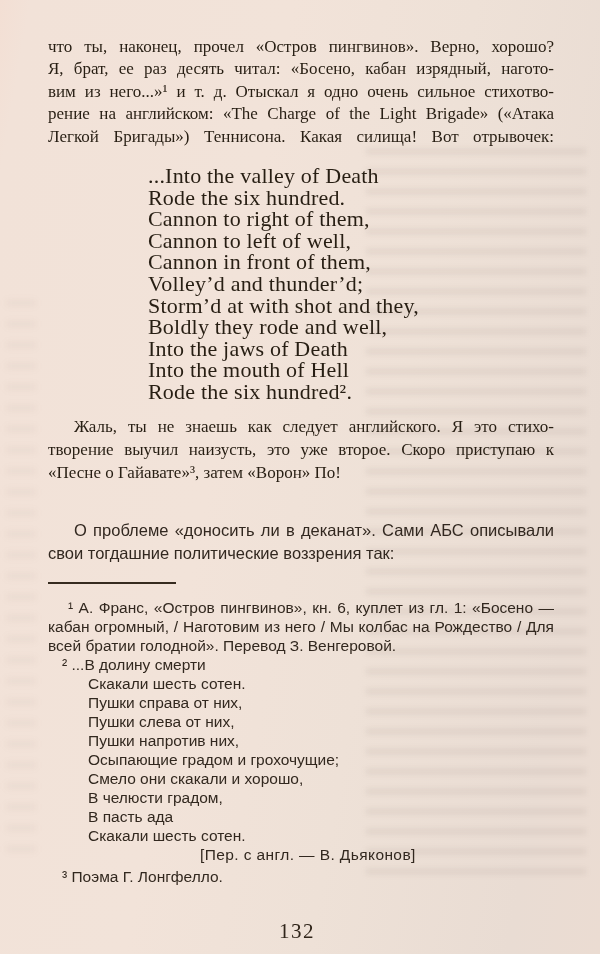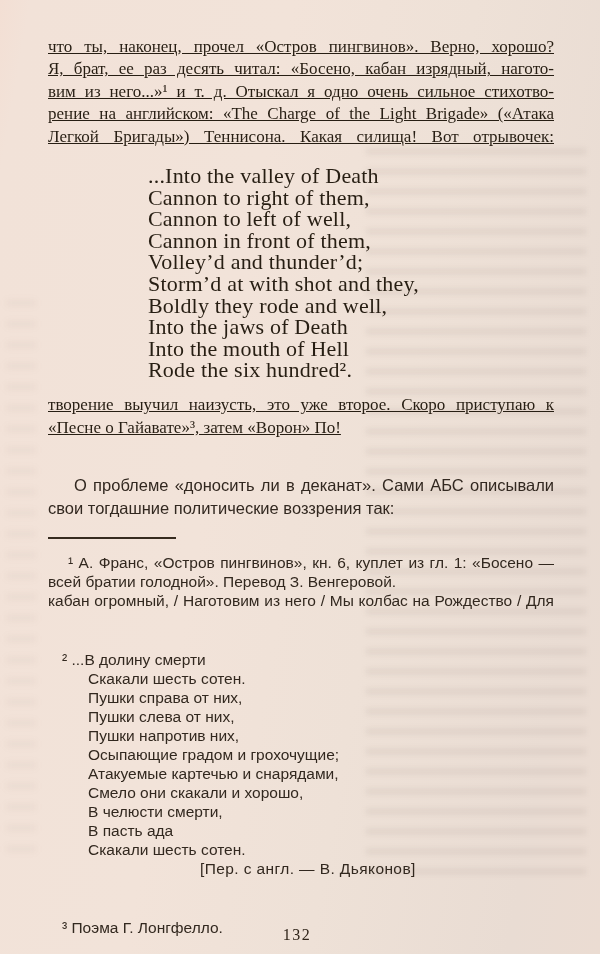--- a/index.html
+++ b/index.html
@@ -33,50 +33,50 @@
       rgba(122,105,96,0) 6px, rgba(122,105,96,0) 21px);
     filter:blur(3px);
     pointer-events:none;
   }
   .col{
     position:absolute; left:48px; top:36px; width:506px;
     color:#271e13;
   }
   .ln{display:block;}
   .j{text-align:justify; text-align-last:justify;}
-  .serif-para .ln{font-size:17px; line-height:22.4px;text-decoration:underline;}
+  .serif-para .ln{font-size:17px; line-height:22.4px;}
   .poem{margin:17px 0 0 100px;}
   .poem .ln{font-size:22px; line-height:21.6px; letter-spacing:0.2px;}
   .para2{margin-top:12px;}
   .para2 .ln{font-size:17px; line-height:23px;}
   .first-indent{text-indent:26px;}
   .commentary{margin-top:35px; font-family:"Liberation Sans", sans-serif; color:#322820;}
   .commentary .ln{font-size:16.5px; line-height:23.5px;}
   .fnsep{
     margin-top:16px; width:128px; height:0;
     border-top:2px solid #362b1f;
   }
   .footnotes{
     margin-top:14px;
     font-family:"Liberation Sans", sans-serif;
     color:#32281f;
   }
   .footnotes .ln{font-size:15.5px; line-height:19px;}
   .fn-indent{text-indent:20px;}
-  .fn-indent-sm{text-indent:14px;margin-top:40px;}
+  .fn-indent-sm{text-indent:14px;}
   .verse-ln{padding-left:40px;}
   .attribution{
     padding-left:152px; letter-spacing:0.4px;
   }
   .fn3{margin-top:3px;}
   .page-number{
     position:absolute; left:0; right:6px; bottom:10px;
     text-align:center;
     font-family:"Liberation Serif", serif;
-    font-size:16px; letter-spacing:1.5px; color:#30251a;
+    font-size:21px; letter-spacing:1.5px; color:#30251a;
   }
 </style>
 </head>
 <body>
 
 <div class="page">
   <div class="bleed"></div>
   <div class="bleed2"></div>
 
   <div class="col">
@@ -84,60 +84,61 @@
     <div class="serif-para">
       <span class="ln j">что ты, наконец, прочел «Остров пингвинов». Верно, хорошо?</span>
       <span class="ln j">Я, брат, ее раз десять читал: «Босено, кабан изрядный, нагото-</span>
       <span class="ln j">вим из него...»¹ и т. д. Отыскал я одно очень сильное стихотво-</span>
       <span class="ln j">рение на английском: «The Charge of the Light Brigade» («Атака</span>
       <span class="ln j">Легкой Бригады») Теннисона. Какая силища! Вот отрывочек:</span>
     </div>
 
     <div class="poem">
       <span class="ln">...Into the valley of Death</span>
+      <span class="ln">Rode the six hundred.</span>
       <span class="ln">Cannon to right of them,</span>
       <span class="ln">Cannon to left of well,</span>
       <span class="ln">Cannon in front of them,</span>
       <span class="ln">Volley’d and thunder’d;</span>
       <span class="ln">Storm’d at with shot and they,</span>
       <span class="ln">Boldly they rode and well,</span>
       <span class="ln">Into the jaws of Death</span>
       <span class="ln">Into the mouth of Hell</span>
       <span class="ln">Rode the six hundred².</span>
     </div>
 
     <div class="serif-para para2">
+      <span class="ln j first-indent">Жаль, ты не знаешь как следует английского. Я это стихо-</span>
       <span class="ln j">творение выучил наизусть, это уже второе. Скоро приступаю к</span>
       <span class="ln">«Песне о Гайавате»³, затем «Ворон» По!</span>
     </div>
 
     <div class="commentary">
       <span class="ln j first-indent">О проблеме «доносить ли в деканат». Сами АБС описывали</span>
       <span class="ln">свои тогдашние политические воззрения так:</span>
     </div>
 
     <div class="fnsep"></div>
 
     <div class="footnotes">
       <div>
         <span class="ln j fn-indent">¹ А. Франс, «Остров пингвинов», кн. 6, куплет из гл. 1: «Босено —</span>
+        <span class="ln j">кабан огромный, / Наготовим из него / Мы колбас на Рождество / Для</span>
         <span class="ln">всей братии голодной». Перевод З. Венгеровой.</span>
-        <span class="ln j">кабан огромный, / Наготовим из него / Мы колбас на Рождество / Для</span>
       </div>
 
       <div>
         <span class="ln fn-indent-sm">² ...В долину смерти</span>
         <span class="ln verse-ln">Скакали шесть сотен.</span>
         <span class="ln verse-ln">Пушки справа от них,</span>
         <span class="ln verse-ln">Пушки слева от них,</span>
         <span class="ln verse-ln">Пушки напротив них,</span>
         <span class="ln verse-ln">Осыпающие градом и грохочущие;</span>
-        <span class="ln verse-ln">Атакуемые картечью и снарядами,</span>
         <span class="ln verse-ln">Смело они скакали и хорошо,</span>
-        <span class="ln verse-ln">В челюсти смерти,</span>
+        <span class="ln verse-ln">В челюсти градом,</span>
         <span class="ln verse-ln">В пасть ада</span>
         <span class="ln verse-ln">Скакали шесть сотен.</span>
         <span class="ln attribution">[Пер. с англ. — В. Дьяконов]</span>
       </div>
 
       <div class="fn3">
         <span class="ln fn-indent-sm">³ Поэма Г. Лонгфелло.</span>
       </div>
     </div>
 

